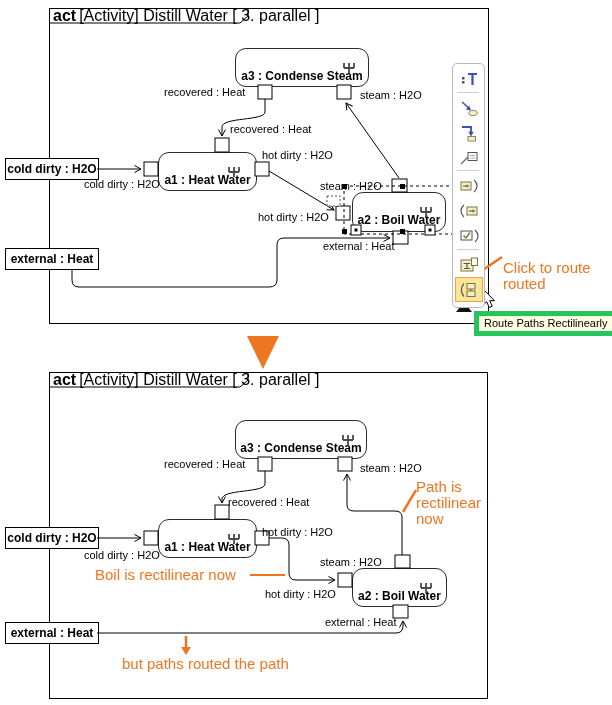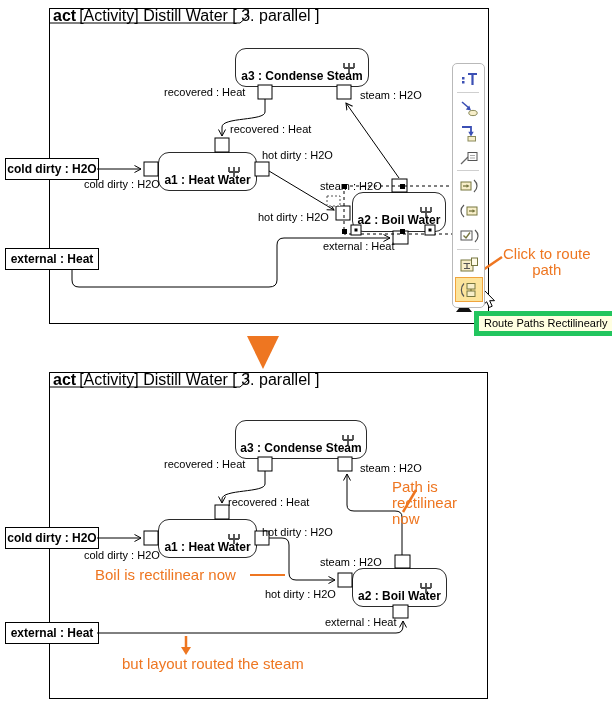--- a/index.html
+++ b/index.html
@@ -236,27 +236,27 @@
     <svg width="20" height="18">
       <path d="M5,2.5 C1.5,6 1.5,12 5,15.5" stroke="#555" fill="none" stroke-width="1.2"></path>
       <rect x="8" y="2.5" width="8" height="5.5" fill="#f7eec9" stroke="#76763f"></rect>
       <rect x="8" y="10" width="8" height="5.5" fill="#f7eec9" stroke="#76763f"></rect>
       <path d="M12,8 V10" stroke="#76763f" stroke-width="1.2"></path>
     </svg>
   </div>
 
   <div class="tooltip" style="left:474px;top:311px;">Route Paths Rectilinearly</div>
 
-  <div class="ann" style="left:503px;top:246px;text-align:center;">
+  <div class="ann" style="left:503px;top:260px;">
     <div>Click to route</div>
-    <div>path</div>
-  </div>
-  <div class="ann" style="left:392px;top:479px;">
+    <div>routed</div>
+  </div>
+  <div class="ann" style="left:416px;top:479px;">
     <div>Path is</div>
     <div>rectilinear</div>
     <div>now</div>
   </div>
   <div class="ann" style="left:95px;top:567px;">Boil is rectilinear now</div>
   <div class="ann" style="left:122px;top:656px;line-height:15px;">
-    <div>but layout routed the steam</div>
+    <div>but paths routed the path</div>
   </div>
 
 </div>
 
 </body></html>

